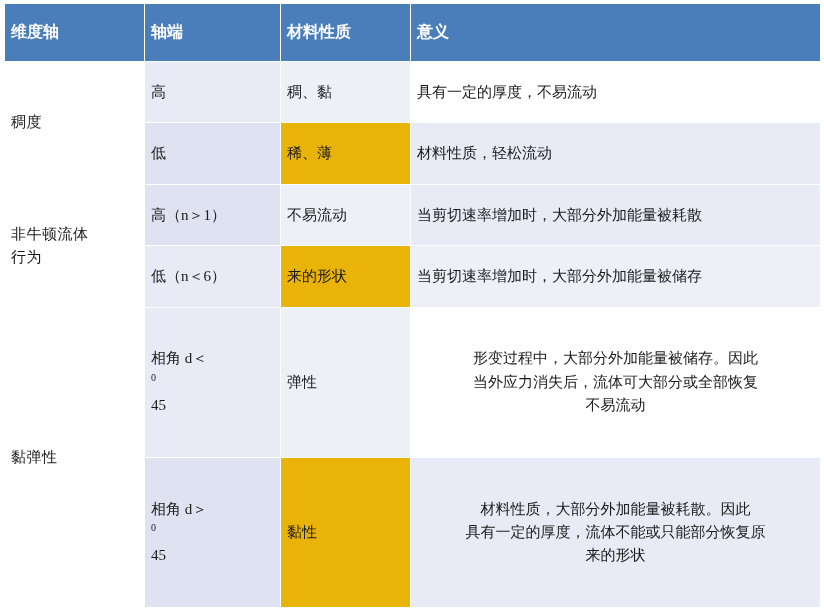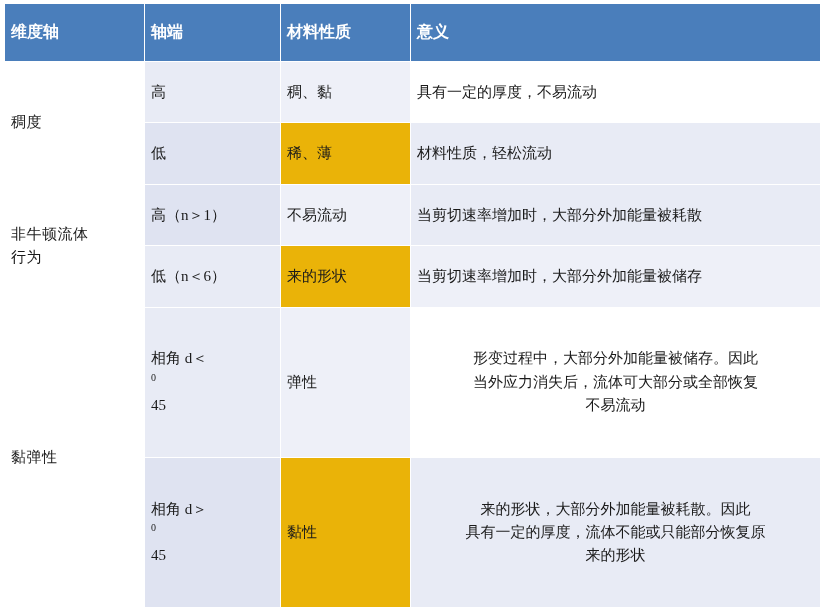--- a/index.html
+++ b/index.html
@@ -145,21 +145,21 @@
           <span class="angle-line">不易流动</span>
         </td>
       </tr>
       <tr>
         <td class="tint-c end-cell">
           <span class="angle-line">相角 d＞</span>
           <span class="angle-line"><span class="sup">0</span><br><span>45</span></span>
         </td>
         <td class="tint-e prop-cell">黏性</td>
         <td class="tint-b mean-cell multi">
-          <span class="angle-line">来的形状，大部分外加能量被耗散。因此</span>
+          <span class="angle-line">材料性质，大部分外加能量被耗散。因此</span>
           <span class="angle-line">具有一定的厚度，流体不能或只能部分恢复原</span>
           <span class="angle-line">来的形状</span>
         </td>
       </tr>
 
     </tbody>
   </table>
 </div>
 
 </body></html>

